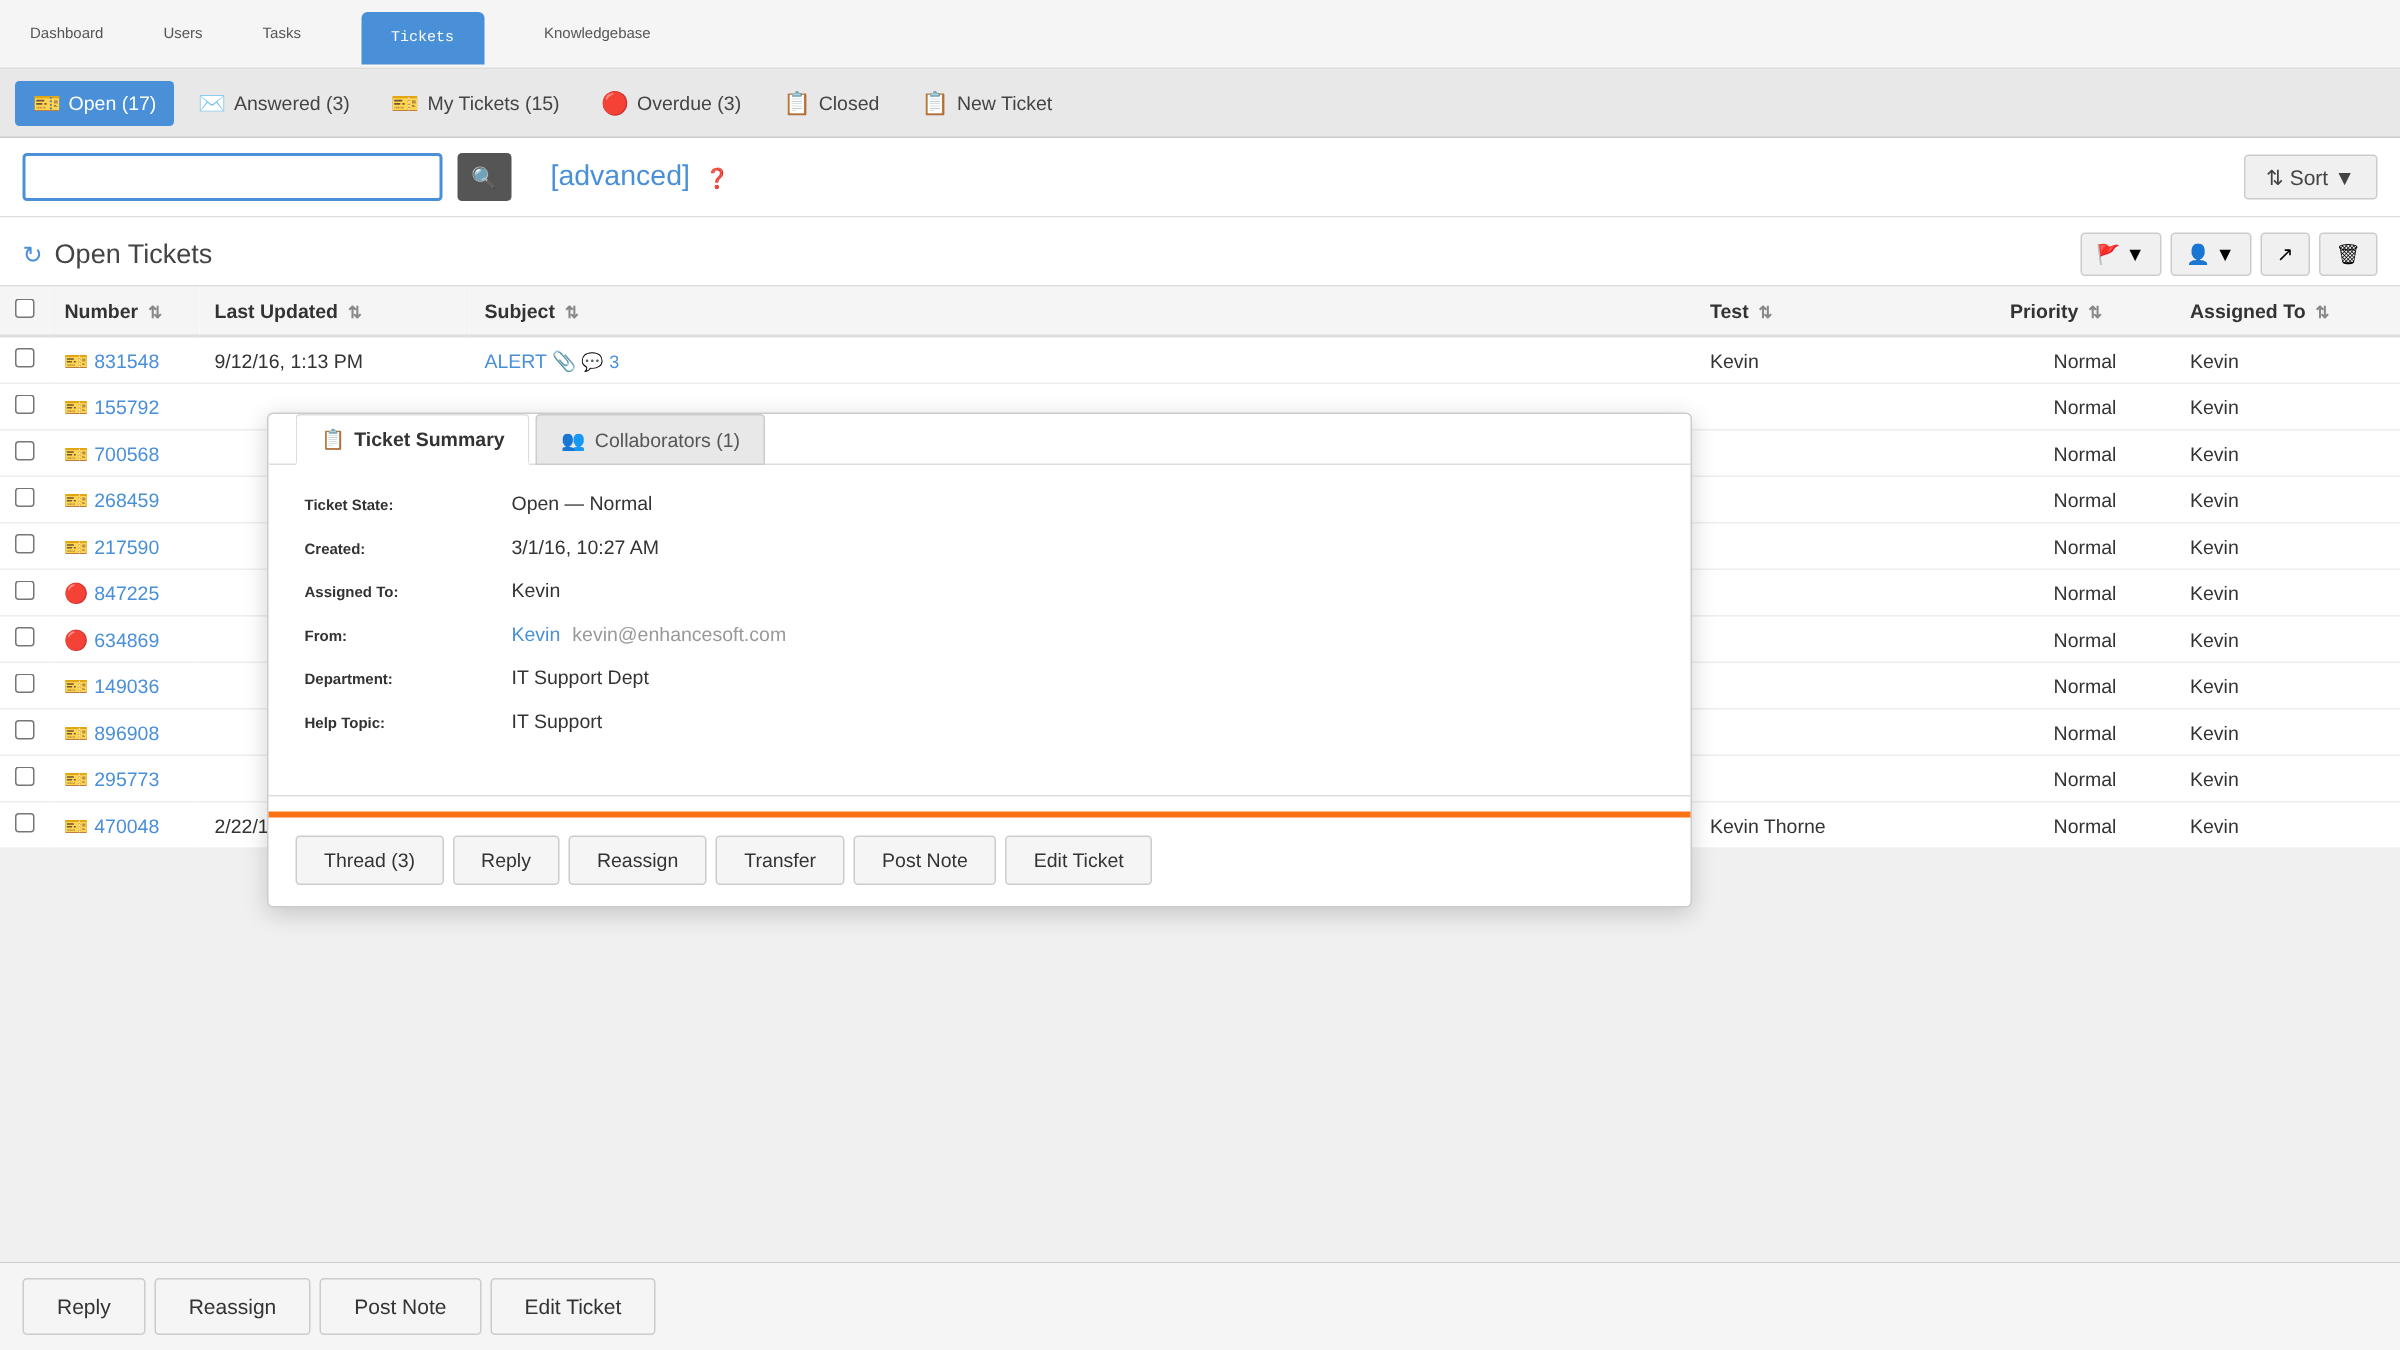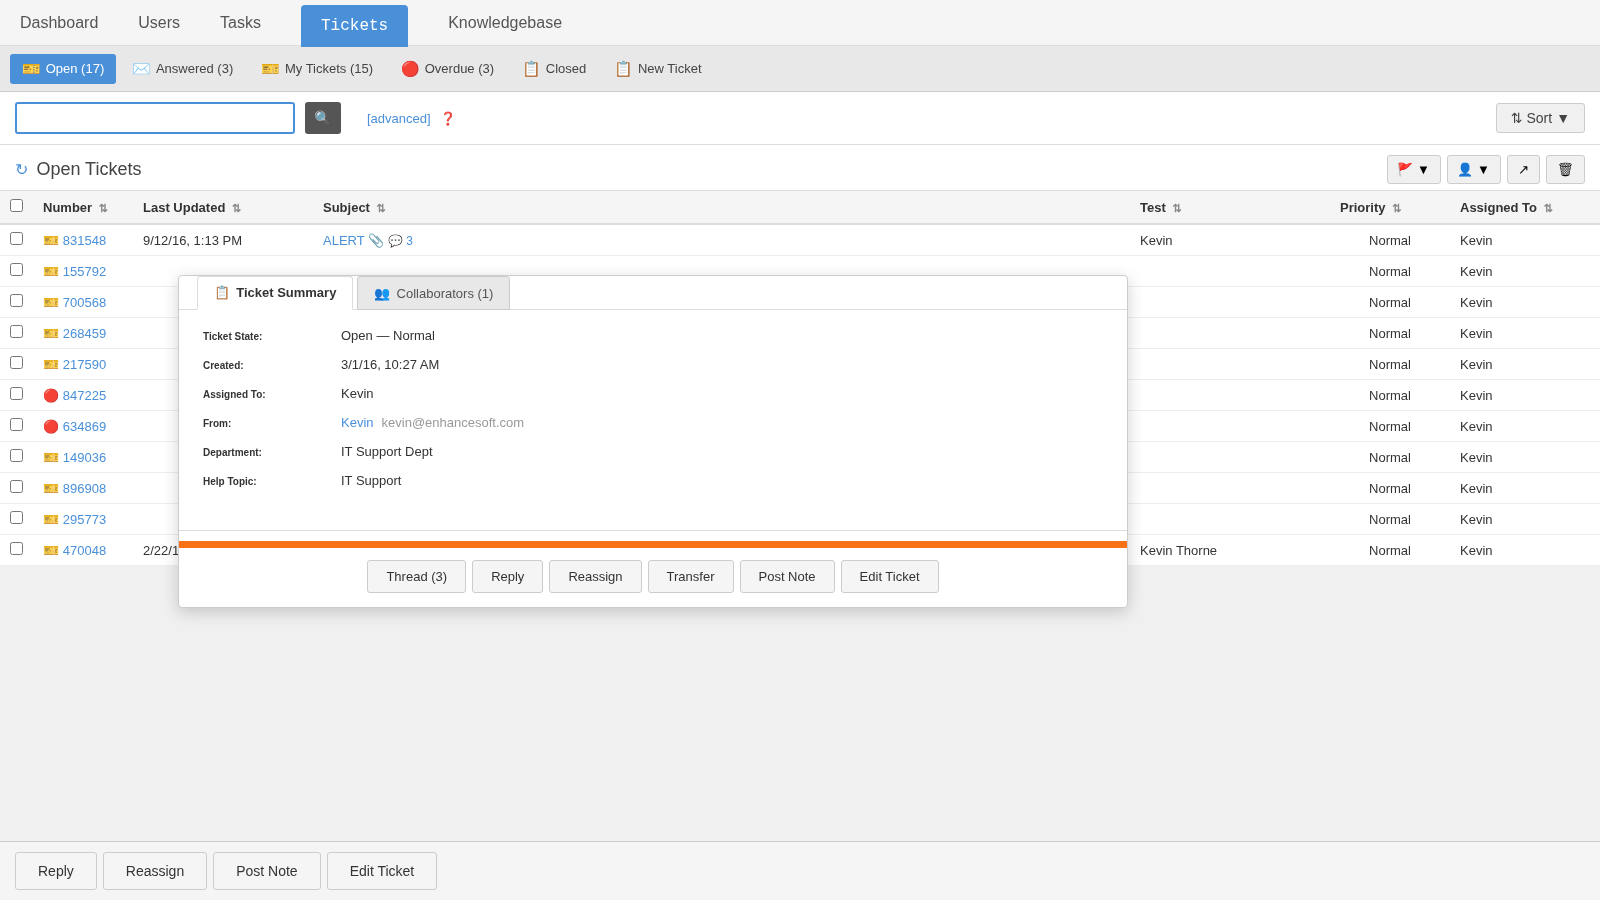--- a/index.html
+++ b/index.html
@@ -1,33 +1,33 @@
 <!DOCTYPE html>
 <html><head>
   <meta charset="utf-8">
   <style>
     * { box-sizing: border-box; margin: 0; padding: 0; }
     body { font-family: Arial, sans-serif; font-size: 13px; background: #f0f0f0; color: #333; width: 1600px; height: 900px; overflow: hidden; }
 
     
     .top-nav { display: flex; align-items: center; background: #f5f5f5; border-bottom: 1px solid #ddd; height: 46px; padding: 0 20px; gap: 40px; }
-    .nav-item { color: #555; cursor: pointer; font-size: 16px; padding: 12px 0; }
+    .nav-item { color: #555; cursor: pointer; font-size: 10px; padding: 12px 0; }
     .nav-item.active { color: #fff; background: #4a90d9; padding: 12px 20px; border-radius: 4px 4px 0 0; margin-top: 6px; font-family: Liberation Mono, monospace; }
 
     
     .tab-bar { display: flex; align-items: center; background: #e8e8e8; border-bottom: 1px solid #ccc; height: 46px; padding: 0 10px; gap: 4px; }
     .tab-item { display: flex; align-items: center; gap: 5px; color: #444; cursor: pointer; font-size: 13px; padding: 6px 12px; border-radius: 3px; white-space: nowrap; }
     .tab-item .tab-icon { font-size: 15px; }
     .tab-item.active-tab { background: #4a90d9; color: #fff; }
 
     
     .search-bar { display: flex; align-items: center; padding: 10px 15px; background: #fff; border-bottom: 1px solid #ddd; gap: 10px; }
     .search-input { width: 280px; height: 32px; border: 2px solid #4a90d9; border-radius: 3px; padding: 4px 8px; font-size: 13px; outline: none; }
     .search-btn { background: #555; color: #fff; border: none; height: 32px; width: 36px; cursor: pointer; border-radius: 3px; font-size: 14px; }
-    .advanced-link { color: #4a90d9; cursor: pointer; font-size: 13px; padding-left: 16px; }
+    .advanced-link { color: #4a90d9; cursor: pointer; font-size: 19px; padding-left: 16px; }
     .help-icon { color: #999; cursor: pointer; }
     .sort-btn { margin-left: auto; display: flex; align-items: center; gap: 4px; background: #f0f0f0; border: 1px solid #ccc; padding: 6px 14px; border-radius: 3px; cursor: pointer; font-size: 14px; color: #444; }
 
     
     .tickets-header { display: flex; align-items: center; justify-content: space-between; padding: 10px 15px 6px 15px; background: #fff; }
     .tickets-title { display: flex; align-items: center; gap: 8px; font-size: 18px; color: #444; font-weight: normal; }
     .refresh-icon { color: #4a90d9; cursor: pointer; font-size: 16px; }
     .header-actions { display: flex; align-items: center; gap: 6px; }
     .action-btn { display: flex; align-items: center; gap: 3px; background: #f0f0f0; border: 1px solid #ccc; padding: 6px 10px; border-radius: 3px; cursor: pointer; font-size: 13px; }
     .action-btn-icon { background: #f0f0f0; border: 1px solid #ccc; padding: 6px 10px; border-radius: 3px; cursor: pointer; }
@@ -62,21 +62,21 @@
     
     .popup-body { padding: 18px 24px; }
     .popup-field-row { display: flex; align-items: baseline; margin-bottom: 14px; gap: 8px; }
     .popup-field-label { font-weight: bold; min-width: 130px; color: #333; font-size: 10px; }
     .popup-field-value { color: #333; font-size: 13px; }
     .popup-field-link { color: #4a90d9; cursor: pointer; font-size: 13px; }
     .popup-field-email { color: #999; font-size: 13px; }
     .popup-divider { border: none; border-top: 1px solid #ddd; margin: 10px 0; }
 
     
-    .popup-footer { display: flex; gap: 6px; padding: 12px 18px 14px 18px; border-top: 7px solid #f97316; justify-content: center; }
+    .popup-footer { display: flex; gap: 6px; padding: 12px 18px 14px 18px; border-top: 4px solid #f97316; }
     .footer-btn { padding: 8px 18px; border: 1px solid #ccc; background: #f5f5f5; border-radius: 3px; cursor: pointer; font-size: 13px; color: #333; }
 
     
     .bottom-actions { position: fixed; bottom: 0; left: 0; right: 0; background: #f5f5f5; border-top: 1px solid #ccc; padding: 10px 15px; display: flex; gap: 6px; z-index: 50; }
     .bottom-btn { padding: 10px 22px; border: 1px solid #ccc; background: #f5f5f5; border-radius: 3px; cursor: pointer; font-size: 14px; color: #333; }
 
     .table-wrap { overflow-y: auto; max-height: 580px; }
   </style>
 </head>
 <body>

